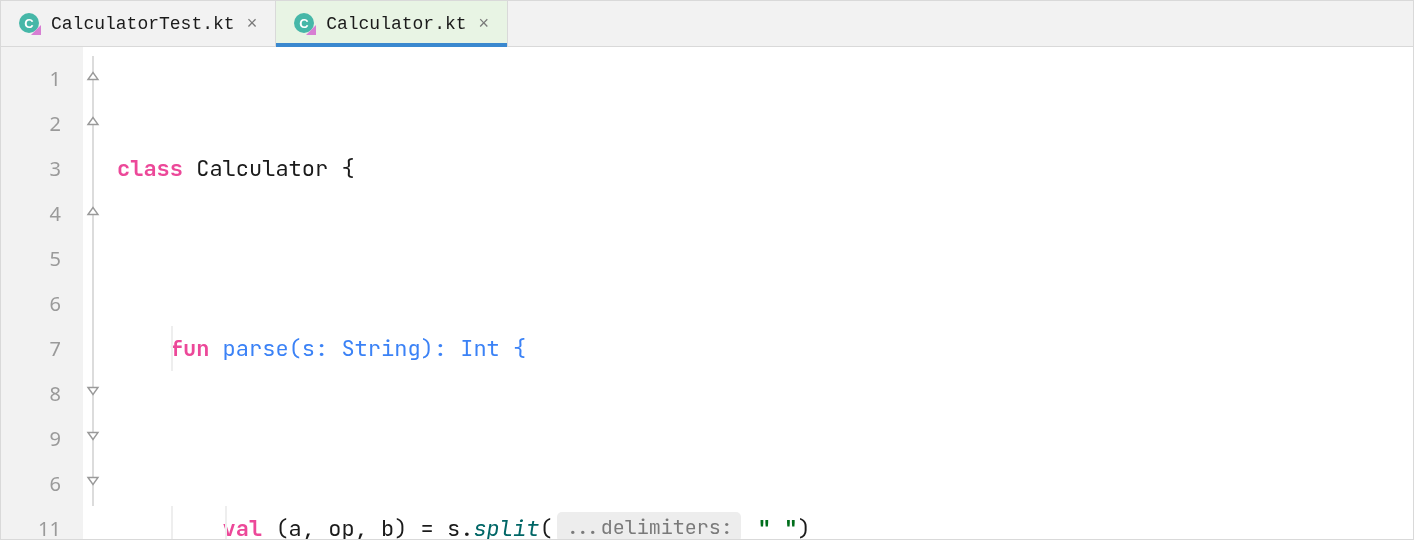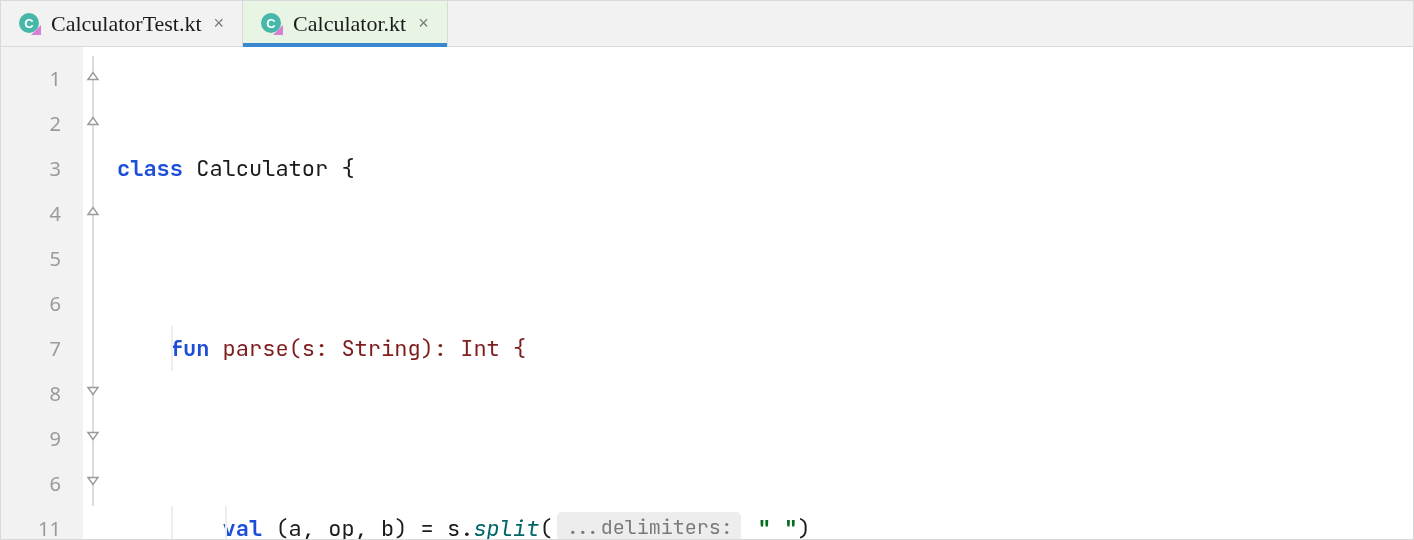--- a/index.html
+++ b/index.html
@@ -32,22 +32,22 @@
     content: "";
     position: absolute;
     left: 0; right: 0; bottom: -1px; height: 4px;
     background: #3a88cf;
   }
   .tab-icon {
     width: 22px; height: 22px; flex: 0 0 22px;
     display: inline-block; position: relative;
   }
   .tab-label {
-    font-family: Liberation Serif, serif;
-    font-size: 22px;
+    font-family: Liberation Mono, monospace;
+    font-size: 18px;
     color: #1b1b1b;
   }
   .tab-close {
     font-family: -apple-system, sans-serif;
     font-size: 18px;
     color: #7a7a7a;
     padding: 0 2px;
   }
   .editor {
     display: flex;
@@ -81,22 +81,22 @@
     font-size: 22px;
     line-height: 45px;
     padding-top: 9px;
     white-space: pre;
     color: #1b1b1b;
   }
   .code .row { height: 45px; position: relative; }
   .indent-guide {
     position:absolute; top:0; bottom:0; width:2px; background:#eeeeee;
   }
-  .kw { color: #1d4ed8; font-weight: 600; }
-  .fn-decl { color: #7f1d1d; }
+  .kw { color: #ec4899; font-weight: 600; }
+  .fn-decl { color: #3b82f6; }
   .mem { color: #006666; font-style: italic; }
   .str { color: #006e1c; font-weight: 600; }
   .hint-box {
     display:inline-block;
     background:#ededed;
     color:#7a7a7a;
     border-radius:5px;
     font-style: normal;
     padding: 0 8px;
     margin: 0 4px;

